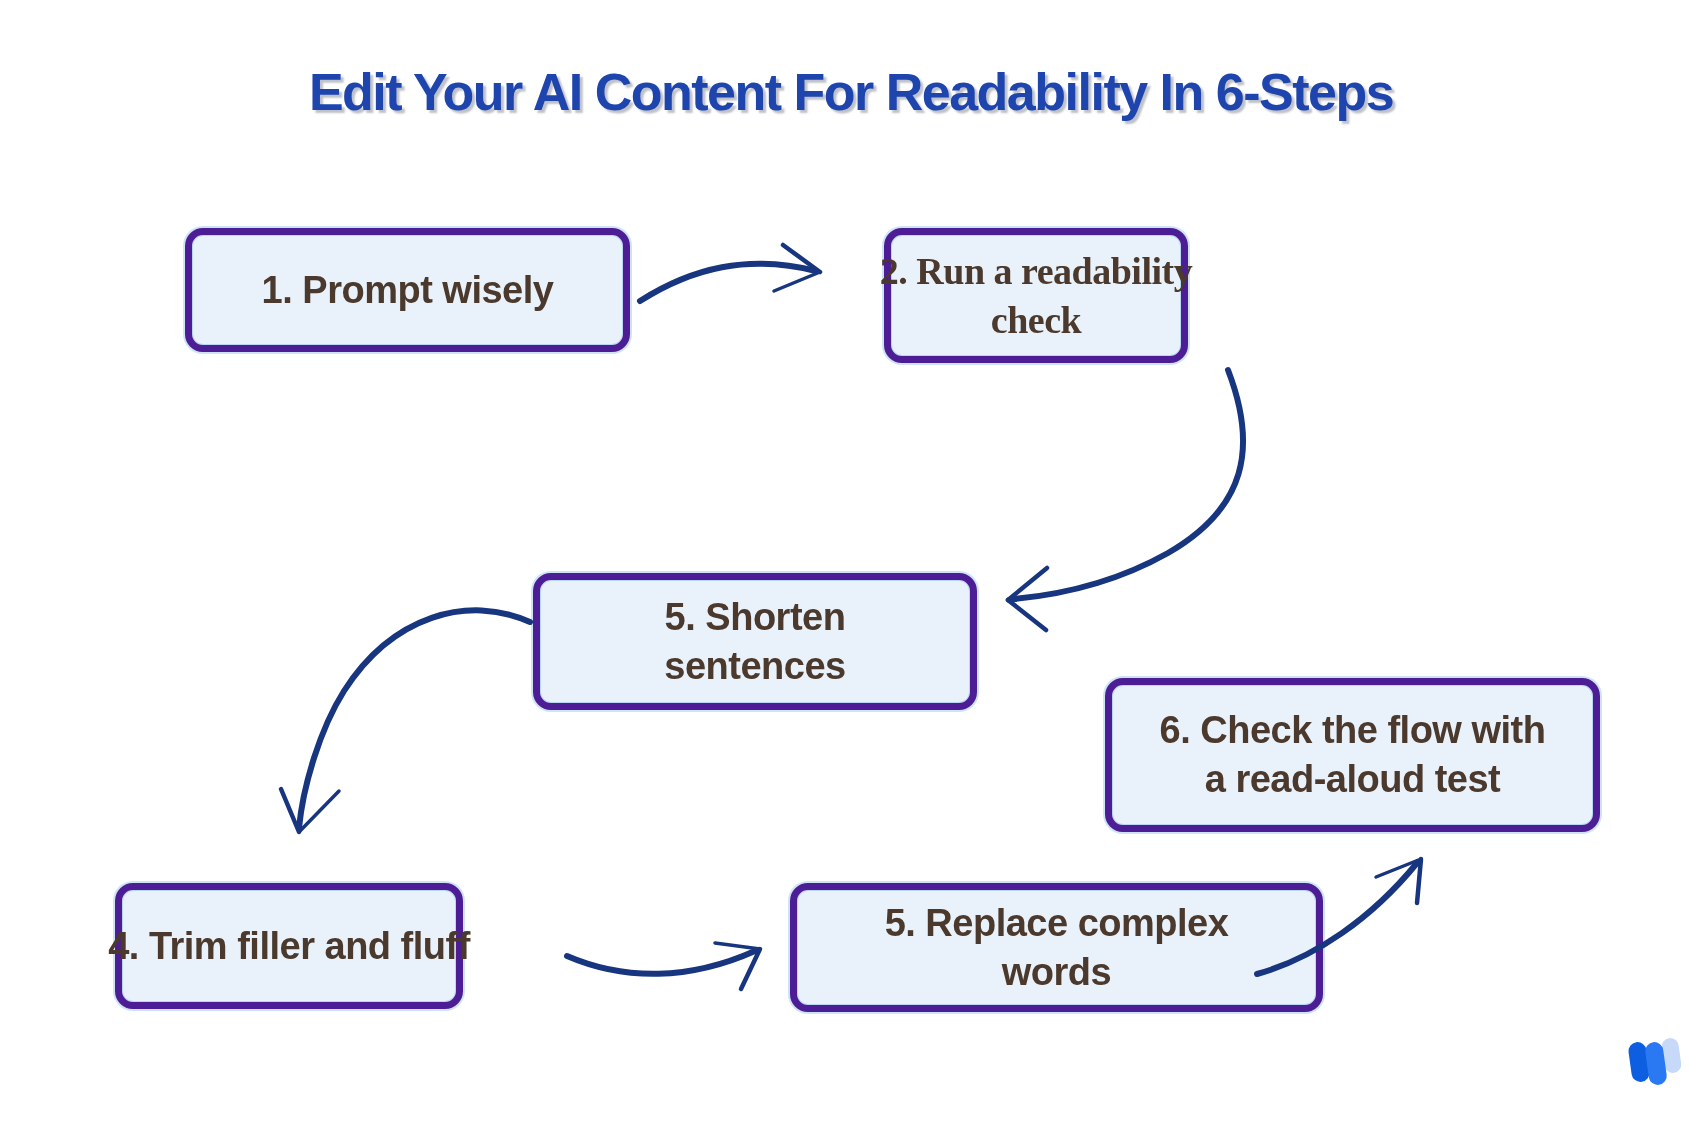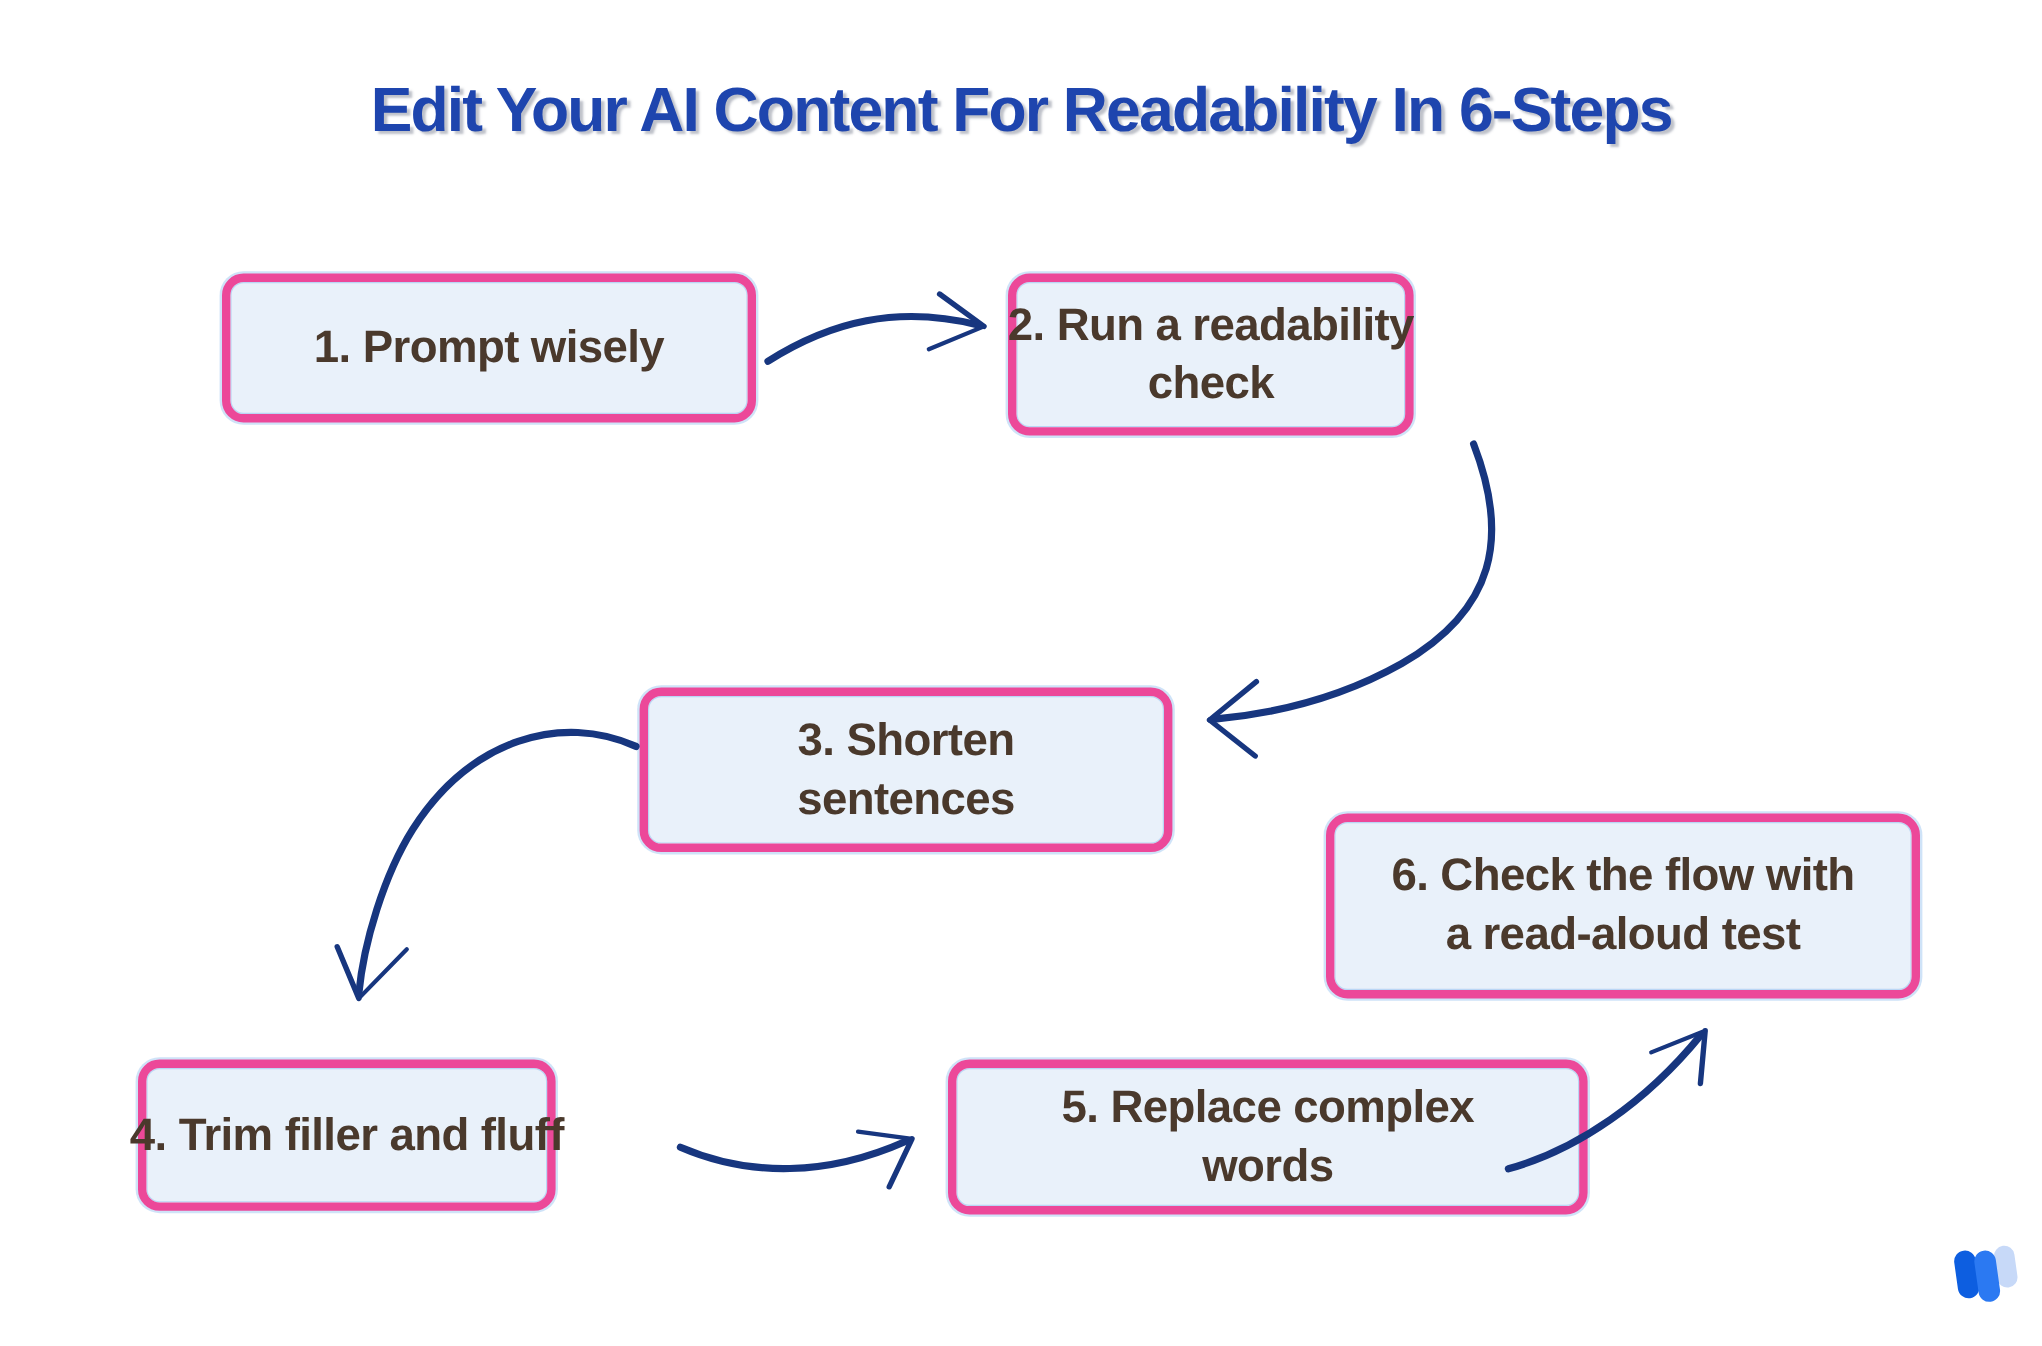--- a/index.html
+++ b/index.html
@@ -20,39 +20,39 @@
     text-align: center;
     font-size: 52px;
     font-weight: bold;
     letter-spacing: -1.5px;
     color: #1e45ae;
     text-shadow: 3px 3px 2px rgba(110,118,135,0.45);
   }
   .step-box {
     position: absolute;
     background: #e9f1fa;
-    border: 7px solid #ec4899;
+    border: 7px solid #4c1d95;
     border-radius: 18px;
     box-sizing: border-box;
     display: flex;
     align-items: center;
     justify-content: center;
     box-shadow: 0 0 0 2px rgba(97,163,233,0.30), inset 0 0 0 1px rgba(47,134,231,0.25);
   }
   .step-label {
     white-space: pre;
     text-align: center;
     font-weight: bold;
     font-size: 38px;
     line-height: 1.28;
     letter-spacing: -0.5px;
     color: #4a392c;
   }
   .box1 { left: 185px;  top: 228px; width: 445px; height: 124px; }
-  .box2 { left: 840px;  top: 228px; width: 338px; height: 135px; }
+  .box2 { left: 884px;  top: 228px; width: 304px; height: 135px; font-family: Liberation Serif, serif; }
   .box3 { left: 533px;  top: 573px; width: 444px; height: 137px; }
   .box4 { left: 115px;  top: 883px; width: 348px; height: 126px; }
   .box5 { left: 790px;  top: 883px; width: 533px; height: 129px; }
   .box6 { left: 1105px; top: 678px; width: 495px; height: 154px; }
   .arrow-layer {
     position: absolute;
     left: 0; top: 0;
     width: 1702px; height: 1122px;
     pointer-events: none;
   }
@@ -74,21 +74,21 @@
   <div class="step-box box1">
     <span class="step-label">1. Prompt wisely</span>
   </div>
 
   <div class="step-box box2">
     <span class="step-label">2. Run a readability
 check</span>
   </div>
 
   <div class="step-box box3">
-    <span class="step-label">3. Shorten
+    <span class="step-label">5. Shorten
 sentences</span>
   </div>
 
   <div class="step-box box4">
     <span class="step-label">4. Trim filler and fluff</span>
   </div>
 
   <div class="step-box box5">
     <span class="step-label">5. Replace complex
 words</span>

